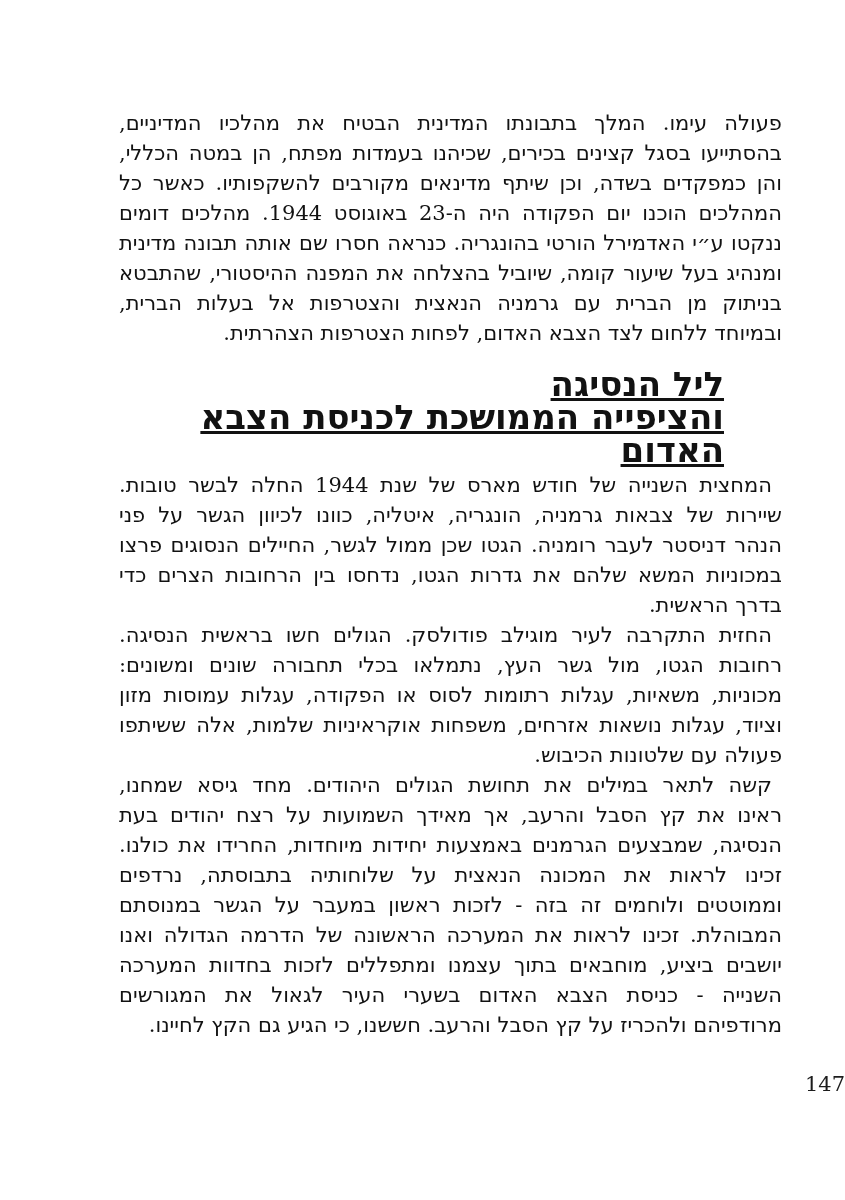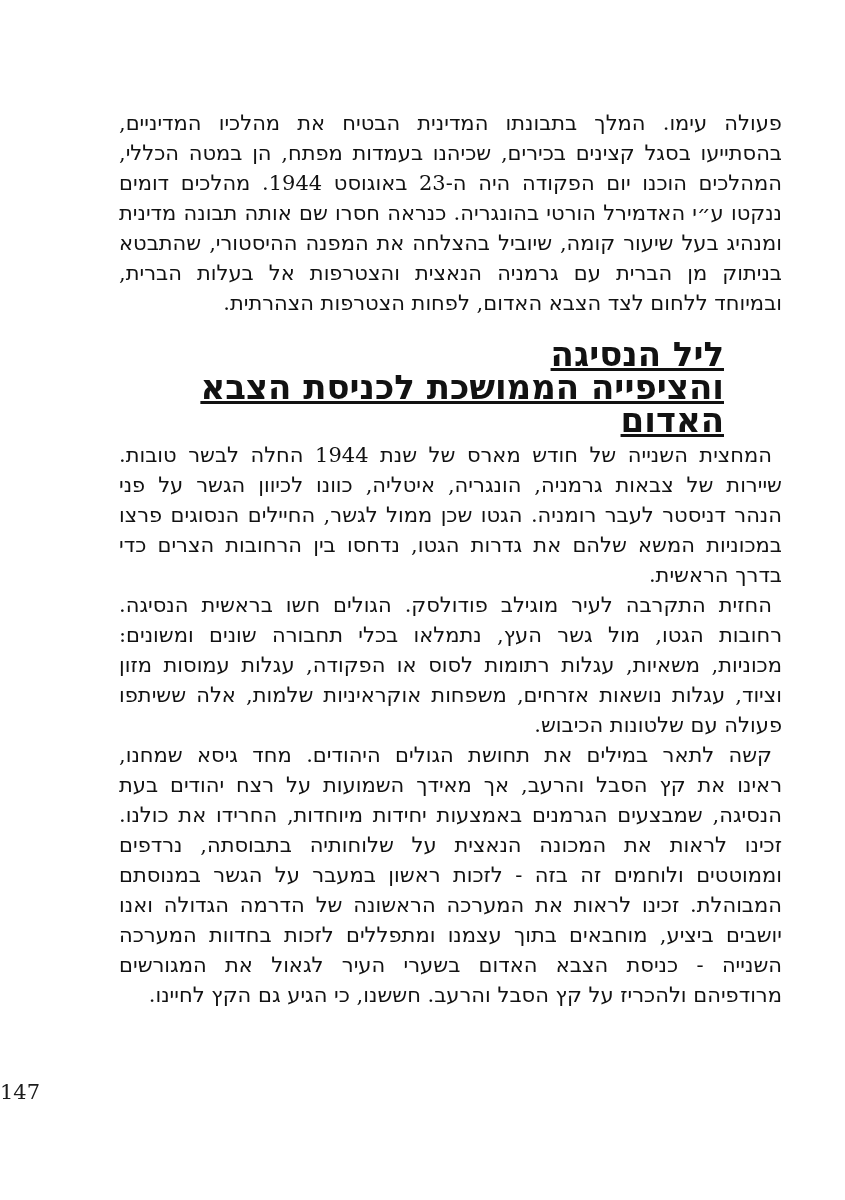--- a/index.html
+++ b/index.html
@@ -53,35 +53,35 @@
     text-align: right;
     text-align-last: right;
     text-decoration: underline;
     -moz-text-align-last: right;
   }
   .page-number {
     position: absolute;
     top: 1072px;
     left: 0;
     width: 100%;
-    text-align: left;
+    text-align: right;
     font-size: 21px;
     line-height: 24px;
     color: #1c1c1c;
-    margin-top: 8px;
   }
 </style>
 </head>
 <body>
 
 <div class="page">
   <div class="text-column">
       <div class="paragraph">
         <div class="line">פעולה עימו. המלך בתבונתו המדינית הבטיח את מהלכיו המדיניים,</div>
         <div class="line">בהסתייעו בסגל קצינים בכירים, שכיהנו בעמדות מפתח, הן במטה הכללי,</div>
+        <div class="line">והן כמפקדים בשדה, וכן שיתף מדינאים מקורבים להשקפותיו. כאשר כל</div>
         <div class="line">המהלכים הוכנו יום הפקודה היה ה-23 באוגוסט 1944. מהלכים דומים</div>
         <div class="line">ננקטו ע״י האדמירל הורטי בהונגריה. כנראה חסרו שם אותה תבונה מדינית</div>
         <div class="line">ומנהיג בעל שיעור קומה, שיוביל בהצלחה את המפנה ההיסטורי, שהתבטא</div>
         <div class="line">בניתוק מן הברית עם גרמניה הנאצית והצטרפות אל בעלות הברית,</div>
         <div class="line last">ובמיוחד ללחום לצד הצבא האדום, לפחות הצטרפות הצהרתית.</div>
       </div>
       <div class="heading">
         <div class="line">ליל הנסיגה</div>
         <div class="line">והציפייה הממושכת לכניסת הצבא האדום</div>
       </div>

